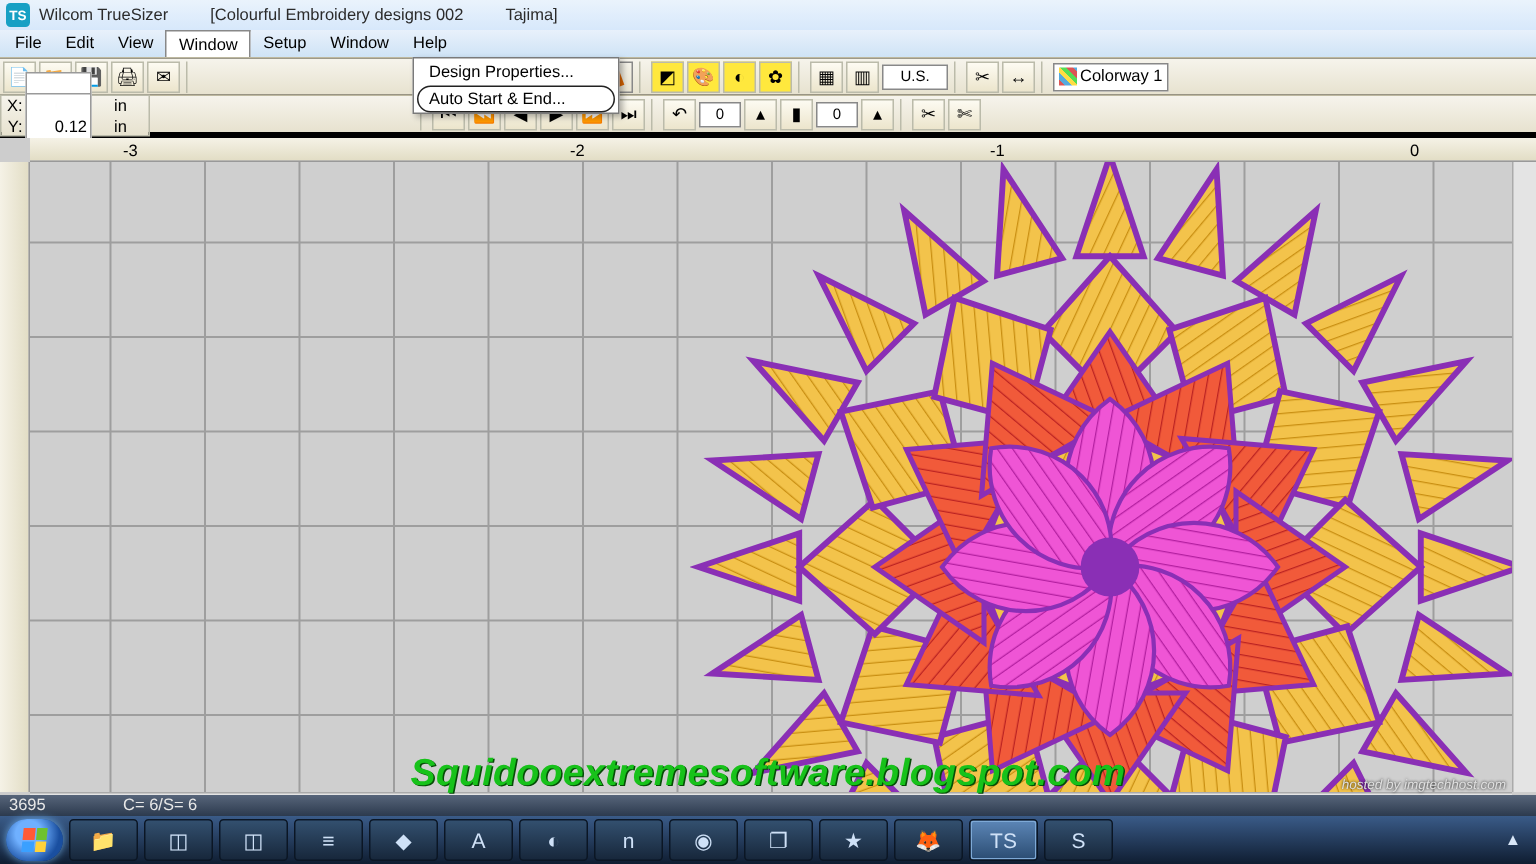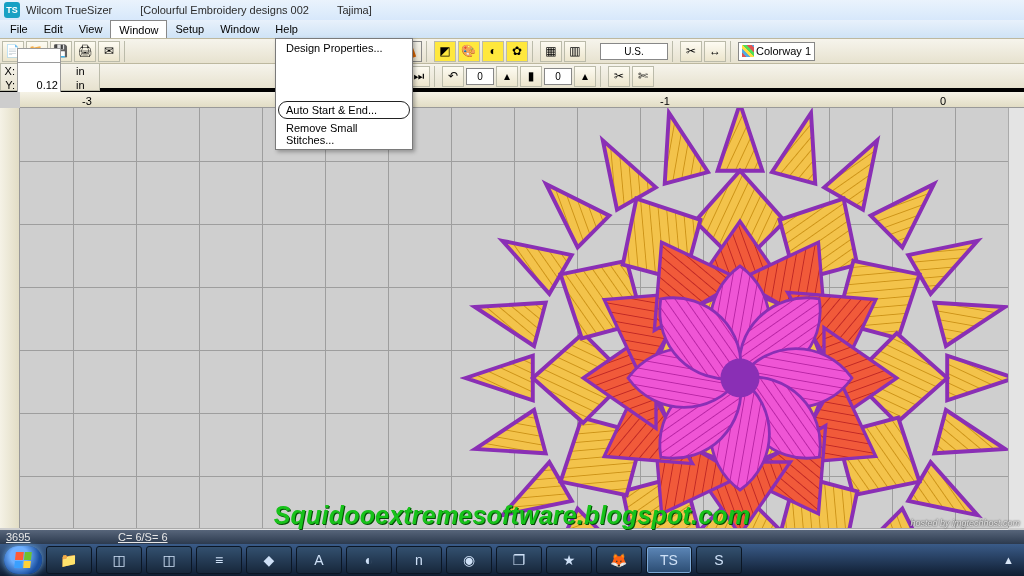--- a/index.html
+++ b/index.html
@@ -29,21 +29,21 @@
 
 .coords { position: absolute; left: 0; top: 63px; width: 100px; height: 28px; background: linear-gradient(#f6f4ec,#e7e2cf); border:1px solid #bba; display:flex; flex-direction:column; font-size:10px; }
 .coords .row { display:flex; align-items:center; height:14px; }
 .coords .lab { width:16px; text-align:right; padding-right:2px; }
 .coords .val { width:44px; background:#fff; border:1px solid #9a9a9a; padding:16px 2px; text-align:right; }
 .coords .unit { padding-left:15px; }
 
 
 .dropdown { position:absolute; left:275px; top:38px; width:138px; background:#fff; border:1px solid #7a7a7a; box-shadow:2px 2px 4px rgba(0,0,0,.3); z-index:40; }
 .dropdown .di { padding:3px 10px; cursor:default; }
-.dropdown .di.hl { position:relative;margin-top:44px; }
+.dropdown .di.hl { position:relative; }
 .dropdown .di.hl::before { content:""; position:absolute; left:2px; right:2px; top:0; bottom:0; border:1px solid #222; border-radius:10px; }
 
 
 .workspace { position:absolute; left:0; right:0; top:92px; bottom:32px; background:#cdcdcd; }
 .hruler { position:absolute; left:20px; right:0; top:0; height:16px; background:linear-gradient(#f5f2e6,#e2ddc5); border-bottom:1px solid #999; font-size:9px; }
 .hruler .lab { position:absolute; top:3px; }
 .vruler { position:absolute; left:0; top:16px; bottom:16px; width:20px; background:linear-gradient(90deg,#f5f2e6,#e2ddc5); border-right:1px solid #999; }
 .canvas { position:absolute; left:20px; right:16px; top:16px; bottom:16px; background:#cfcfcf; overflow:hidden; }
 .grid { position:absolute; inset:0;
   background-image:
@@ -54,41 +54,41 @@
 }
 .hsb { position:absolute; left:20px; right:16px; bottom:0; height:16px; background:#e4e4e4; border-top:1px solid #aaa; }
 .hsb .thumb { position:absolute; left:62%; top:2px; width:60px; height:12px; background:linear-gradient(#f4f4f4,#cfcfcf); border:1px solid #8a8a8a; border-radius:2px; }
 .vsb { position:absolute; right:0; top:16px; bottom:16px; width:16px; background:#e4e4e4; border-left:1px solid #aaa; }
 
 
 .mandala { position:absolute; left:440px; top:-10px; width:560px; height:560px; pointer-events:none; }
 
 
 .watermark { position:absolute; left:0; right:0; bottom:46px; text-align:center; font-size:25px; font-weight:bold; font-style:italic; color:#17c21a; text-shadow:1px 1px 0 #064d07; z-index:50; letter-spacing:.2px; }
-.statbar { position:absolute; left:0; right:0; bottom:32px; height:14px; background:linear-gradient(#57657a,#2c3a4e); color:#e8e8e8; display:flex; align-items:center; font-size:10px; padding:0 6px; gap:52px;text-decoration:underline; }
+.statbar { position:absolute; left:0; right:0; bottom:32px; height:14px; background:linear-gradient(#57657a,#2c3a4e); color:#e8e8e8; display:flex; align-items:center; font-size:10px; padding:0 6px; gap:16px; }
 .statbar .cell { min-width:60px; }
 
 
 .taskbar { position:absolute; left:0; right:0; bottom:0; height:32px; background:linear-gradient(#3a5b88,#0f1d31); display:flex; align-items:center; padding:0 4px; gap:4px; }
 .start { width:38px; height:28px; border-radius:14px; background:radial-gradient(circle at 40% 35%, #6fb0ff 0 30%, #1a4fa0 70%); box-shadow:0 0 6px rgba(120,190,255,.8); display:flex; align-items:center; justify-content:center; }
 .start .flag { width:16px; height:16px; display:grid; grid-template:1fr 1fr/1fr 1fr; gap:1px; transform:skewX(-6deg); }
 .start .flag span:nth-child(1){background:#ff5a36;} .start .flag span:nth-child(2){background:#6ec22e;}
 .start .flag span:nth-child(3){background:#3aa0ff;} .start .flag span:nth-child(4){background:#ffd23a;}
 .tb-item { width:46px; height:28px; background:linear-gradient(#33506f,#17273b); border:1px solid #0b1624; border-radius:3px; display:flex; align-items:center; justify-content:center; color:#cfe1f7; font-size:14px; }
 .tb-item.active { background:linear-gradient(#5c86b7,#2b4c72); box-shadow:inset 0 0 0 1px #7ea9d6; }
 .tray { margin-left:auto; display:flex; align-items:center; gap:6px; color:#d8e6f7; font-size:10px; padding-right:6px;}
 
 
 .cw { display:flex; align-items:center; gap:2px; background:#fff; border:1px solid #888; height:19px; padding:0 3px; }
 .cw .sq { width:12px; height:12px; background:repeating-linear-gradient(45deg,#d55 0 3px,#5ad 3px 6px,#fd4 6px 9px,#5d5 9px 12px); }
 
 
-.hosted { position:absolute; right:4px; bottom:48px; font-size:9px; font-style:italic; color:#e0e0e0; text-shadow:0 0 2px #000; z-index:55;}
+.hosted { position:absolute; right:20px; bottom:48px; font-size:9px; font-style:italic; color:#e0e0e0; text-shadow:0 0 2px #000; z-index:55;}
 .numbox { width:28px; height:17px; background:#fff; border:1px solid #888; display:flex; align-items:center; justify-content:center; font-size:10px; }
-.usbox { width:68px; height:17px; background:#fff; border:1px solid #888; display:flex; align-items:center; justify-content:center; font-size:10px;margin-left:12px; }
+.usbox { width:44px; height:17px; background:#fff; border:1px solid #888; display:flex; align-items:center; justify-content:center; font-size:10px; }
 </style>
 </head>
 <body>
 
 <div class="window">
 
   <div class="titlebar">
     <div class="ts-badge">TS</div>
     <span class="tseg">Wilcom TrueSizer</span>
     <span class="tseg">[Colourful Embroidery designs 002</span>
@@ -177,21 +177,20 @@
     <div class="row">
       <span class="lab">Y:</span>
       <span class="val">0.12</span>
       <span class="unit">in</span>
     </div>
   </div>
 
   <div class="dropdown">
     <div class="di">Design Properties...</div>
     <div class="di hl">Auto Start &amp; End...</div>
-    <div class="di">Remove Small Stitches...</div>
   </div>
 
   <div class="workspace">
     <div class="hruler">
       <span class="lab" style="left:62px">-3</span>
       <span class="lab" style="left:360px">-2</span>
       <span class="lab" style="left:640px">-1</span>
       <span class="lab" style="left:920px">0</span>
     </div>
     <div class="vruler"></div>

